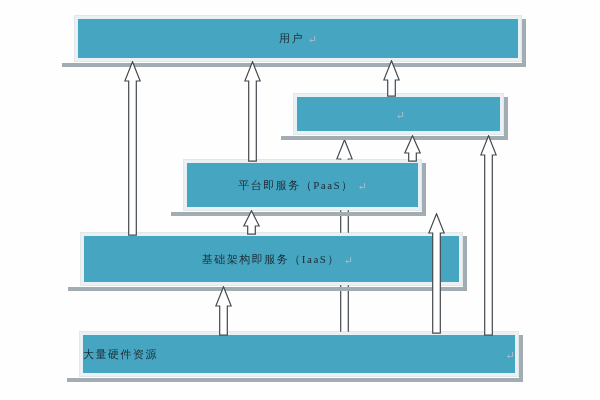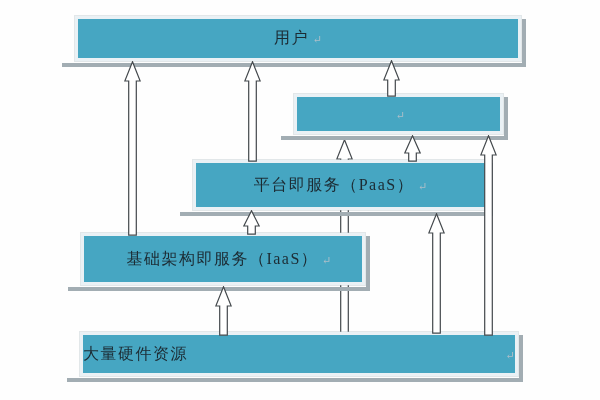--- a/index.html
+++ b/index.html
@@ -9,21 +9,21 @@
   }
   .node{
     position:absolute;z-index:2;background:#46a6c2;border:3px solid #eaf1f5;
     box-shadow:0 0 0 1px rgba(175,188,195,.35);
     display:flex;align-items:center;justify-content:center;box-sizing:border-box;
   }
   
   .node::after{content:'';position:absolute;left:-16px;right:-8px;bottom:-9px;height:4px;background:#a2adb3;}
   .node::before{content:'';position:absolute;right:-8px;top:0px;bottom:-9px;width:4px;background:#a2adb3;}
   .label{
-    color:#1c2b33;font-size:16px;letter-spacing:1.5px;white-space:nowrap;
+    color:#1c2b33;font-size:11px;letter-spacing:1.5px;white-space:nowrap;
   }
   .pmark{
     color:#aebfc9;font-size:11px;margin-left:4px;transform:translateY(1px);display:inline-block;
   }
   .arrow{position:absolute;width:17px;z-index:3;}
   .arrow.behind{z-index:1;}
   .arrow svg{display:block;}
 </style>
 </head>
 <body>
@@ -78,26 +78,26 @@
 
   <div class="node" style="left:75px;top:16px;width:446px;height:45px;">
     <span class="label">用户</span>
     <span class="pmark">↵</span>
   </div>
 
   <div class="node" style="left:294px;top:94px;width:209px;height:40px;">
     <span class="pmark">↵</span>
   </div>
 
-  <div class="node" style="left:193px;top:160px;width:295px;height:50px;align-items:center;">
+  <div class="node" style="left:184px;top:160px;width:237px;height:50px;align-items:center;">
     <span class="label">平台即服务（PaaS）</span>
     <span class="pmark">↵</span>
   </div>
 
-  <div class="node" style="left:81px;top:233px;width:284px;height:52px;padding-left:12px;">
+  <div class="node" style="left:81px;top:233px;width:381px;height:52px;padding-left:12px;">
     <span class="label">基础架构即服务（IaaS）</span>
     <span class="pmark">↵</span>
   </div>
 
   <div class="node" style="left:80px;top:332px;width:438px;height:44px;justify-content:space-between;">
     <span class="label">大量硬件资源</span>
     <span class="pmark">↵</span>
   </div>
 
 </div>

